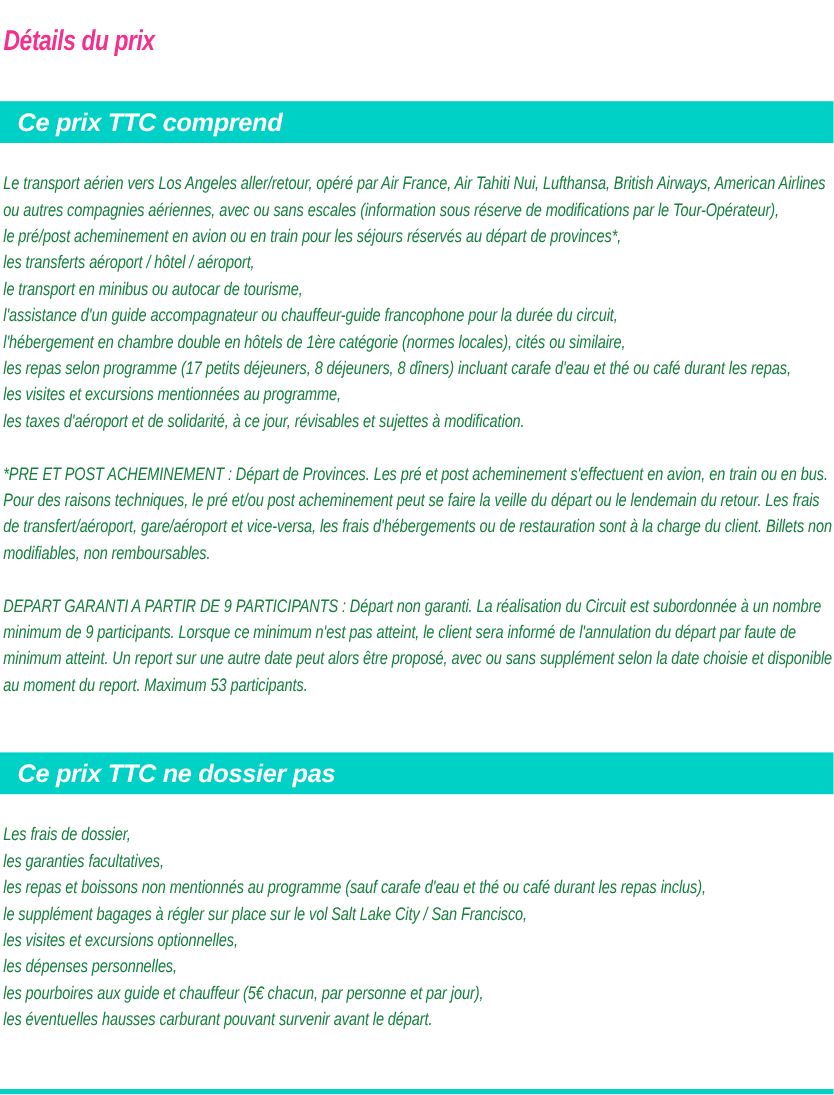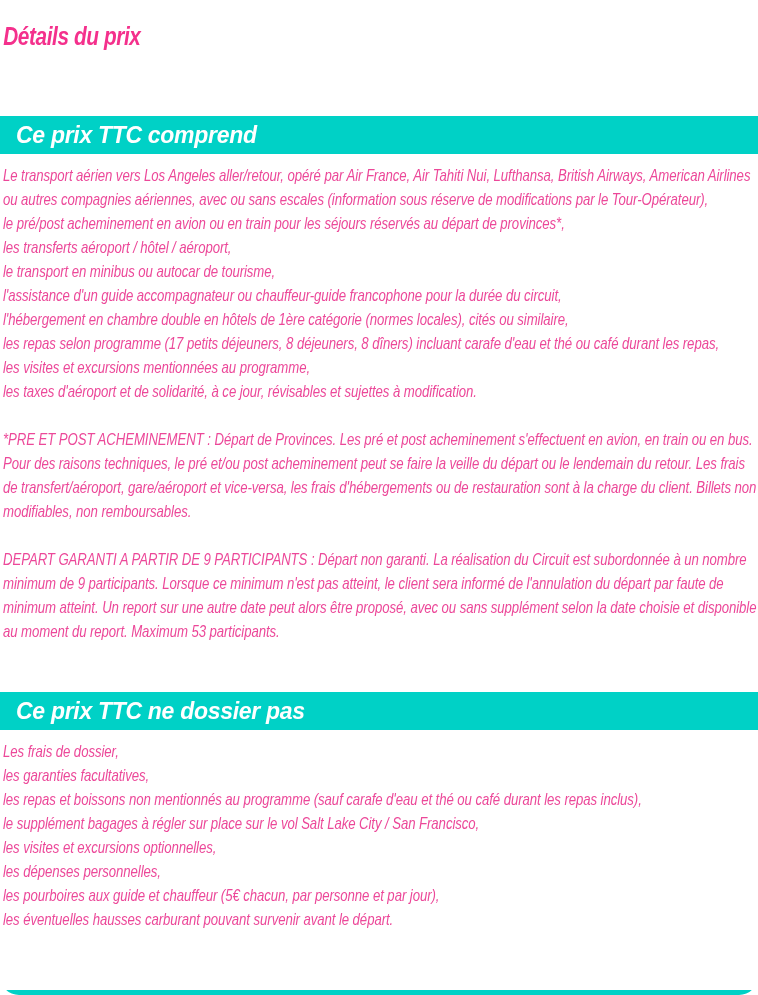--- a/index.html
+++ b/index.html
@@ -7,21 +7,20 @@
     padding: 0;
     background: #ffffff;
     font-family: "Liberation Sans", sans-serif;
   }
   .page {
     position: relative;
     width: 758px;
     height: 995px;
     overflow: hidden;
     background: #ffffff;
-    border-radius: 19px;
   }
   .page-title {
     margin: 0;
     padding: 20px 0 0 4px;
     font-size: 26px;
     line-height: 32px;
     font-weight: 700;
     font-style: italic;
     color: #F4308C;
     letter-spacing: -0.5px;
@@ -35,26 +34,27 @@
     line-height: 38px;
     background: #00D1C6;
     color: #ffffff;
     font-size: 23px;
     font-weight: 700;
     font-style: italic;
     padding-left: 16px;
     letter-spacing: -0.3px;
     white-space: nowrap;
   }
-  .banner-included { margin-top: 64px; }
+  .banner-included { margin-top: 40px; }
   .banner-not-included { margin-top: 49px; }
   .content {
     padding: 9px 0 0 3px;
-    color: #ec4899;
+    color: #15803d;
     font-style: italic;
+    margin-top: 16px;
   }
   .content-inner {
     width: 947px;
     transform: scaleX(0.8);
     transform-origin: 0 0;
     font-size: 16.5px;
     line-height: 24px;
     letter-spacing: -0.1px;
   }
   .content-inner p { margin: 0; }

